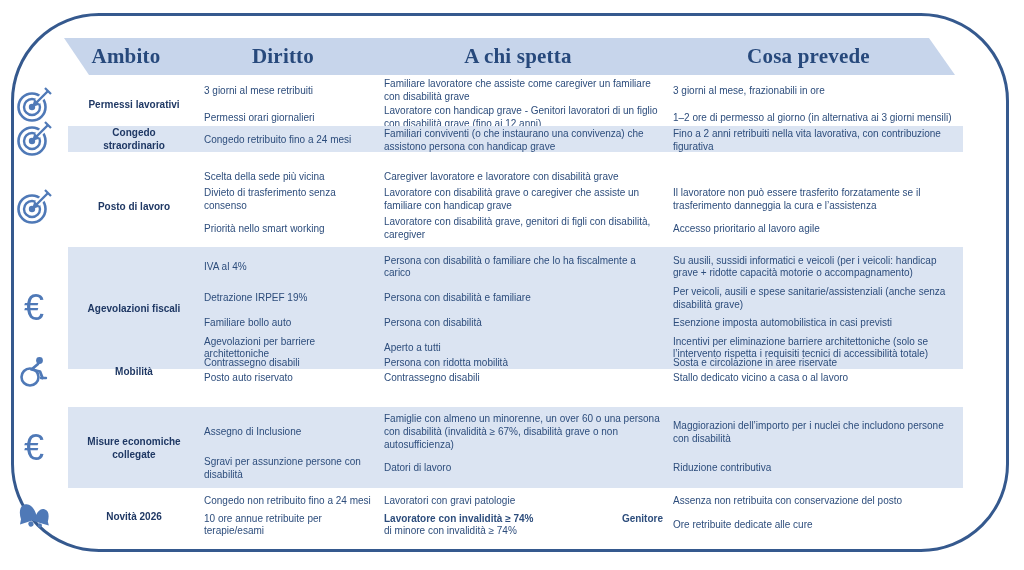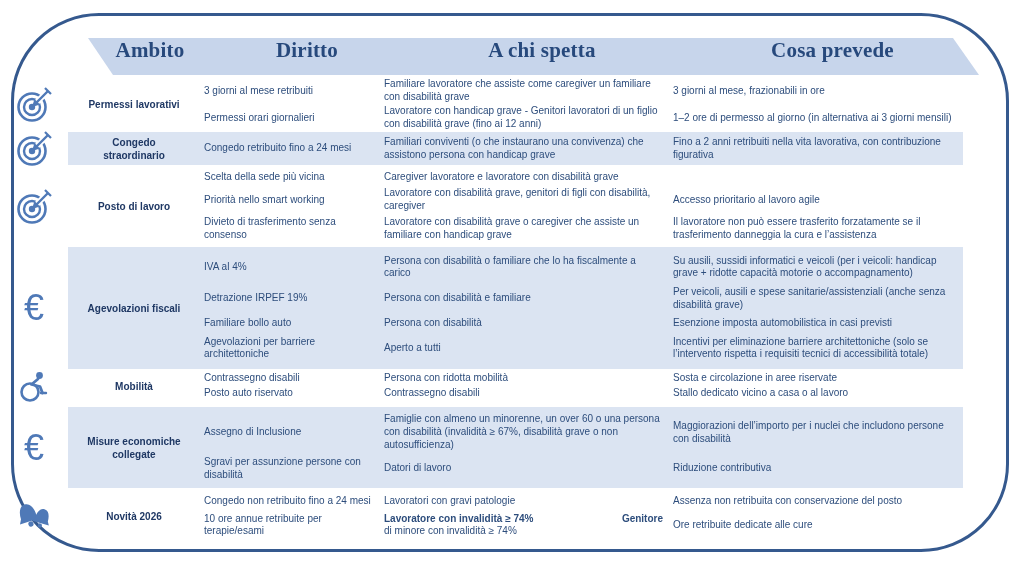--- a/index.html
+++ b/index.html
@@ -5,36 +5,36 @@
   html,body{margin:0;padding:0;background:#ffffff;}
   body{width:1024px;height:570px;position:relative;overflow:hidden;
        font-family:"Liberation Sans",sans-serif;}
   .canvas{position:absolute;inset:0;}
 
   
   .frame{position:absolute;left:11px;top:13px;width:998px;height:539px;
          border:3px solid #35598e;border-radius:88px;box-sizing:border-box;}
 
   
-  .header-band{position:absolute;left:84px;top:38px;width:895px;height:37px;
-               display:flex;}
+  .header-band{position:absolute;left:60px;top:38px;width:895px;height:37px;
+               display:flex;align-items:center;}
   .header-band::before{content:"";position:absolute;inset:0;background:#c7d5eb;
                clip-path:polygon(4px 0, 869px 0, 895px 100%, 29px 100%);}
   .hcell{position:relative;text-align:center;font-family:"Liberation Serif",serif;
          font-weight:bold;font-size:21px;color:#27497c;letter-spacing:.2px;}
   .hc1{width:132px}.hc2{width:182px}.hc3{width:288px}.hc4{width:293px}
 
   
   .row{position:absolute;left:0;width:1024px;display:flex;box-sizing:border-box;}
   .row.band{background:linear-gradient(90deg,transparent 0 68px,#dbe4f2 68px 963px,transparent 963px);}
   .r0{top:75px;height:59px}
-  .r1{top:132px;height:33px}
+  .r1{top:126px;height:26px}
   .r2{top:166px;height:81px}
   .r3{top:247px;height:122px}
-  .r4{top:369px;height:34px}
+  .r4{top:354px;height:34px}
   .r5{top:407px;height:81px}
   .r6{top:488px;height:57px}
 
   .col-icon{width:68px;display:flex;align-items:center;justify-content:center;
             color:#4f79b7;flex:none;}
   .col-ambito{width:132px;flex:none;display:flex;align-items:center;justify-content:center;
               text-align:center;font-weight:bold;font-size:10px;color:#1f3864;
               white-space:pre-line;line-height:1.3;}
   .col-items{width:824px;flex:none;display:flex;flex-direction:column;
              justify-content:space-evenly;padding:2px 0;box-sizing:border-box;}
@@ -124,28 +124,28 @@
         <line x1="31" y1="3" x2="37" y2="9" stroke="#4f79b7" stroke-width="2.2"></line>
       </svg>
     </div>
     <div class="col-ambito">Posto di lavoro</div>
     <div class="col-items">
       <div class="item">
         <div class="cell c-diritto">Scelta della sede più vicina</div>
         <div class="cell c-spetta">Caregiver lavoratore e lavoratore con disabilità grave</div>
       </div>
       <div class="item">
+        <div class="cell c-diritto">Divieto di trasferimento senza consenso</div>
+        <div class="cell c-spetta">Lavoratore con disabilità grave o caregiver che assiste un familiare con handicap grave</div>
+        <div class="cell c-prevede">Il lavoratore non può essere trasferito forzatamente se il trasferimento danneggia la cura e l’assistenza</div>
+      </div>
+      <div class="item">
         <div class="cell c-diritto">Priorità nello smart working</div>
         <div class="cell c-spetta">Lavoratore con disabilità grave, genitori di figli con disabilità, caregiver</div>
         <div class="cell c-prevede">Accesso prioritario al lavoro agile</div>
-      </div>
-      <div class="item">
-        <div class="cell c-diritto">Divieto di trasferimento senza consenso</div>
-        <div class="cell c-spetta">Lavoratore con disabilità grave o caregiver che assiste un familiare con handicap grave</div>
-        <div class="cell c-prevede">Il lavoratore non può essere trasferito forzatamente se il trasferimento danneggia la cura e l’assistenza</div>
       </div>
     </div>
   </div>
 
   <div class="row r3 band">
     <div class="col-icon euro">€</div>
     <div class="col-ambito">Agevolazioni fiscali</div>
     <div class="col-items">
       <div class="item">
         <div class="cell c-diritto">IVA al 4%</div>

